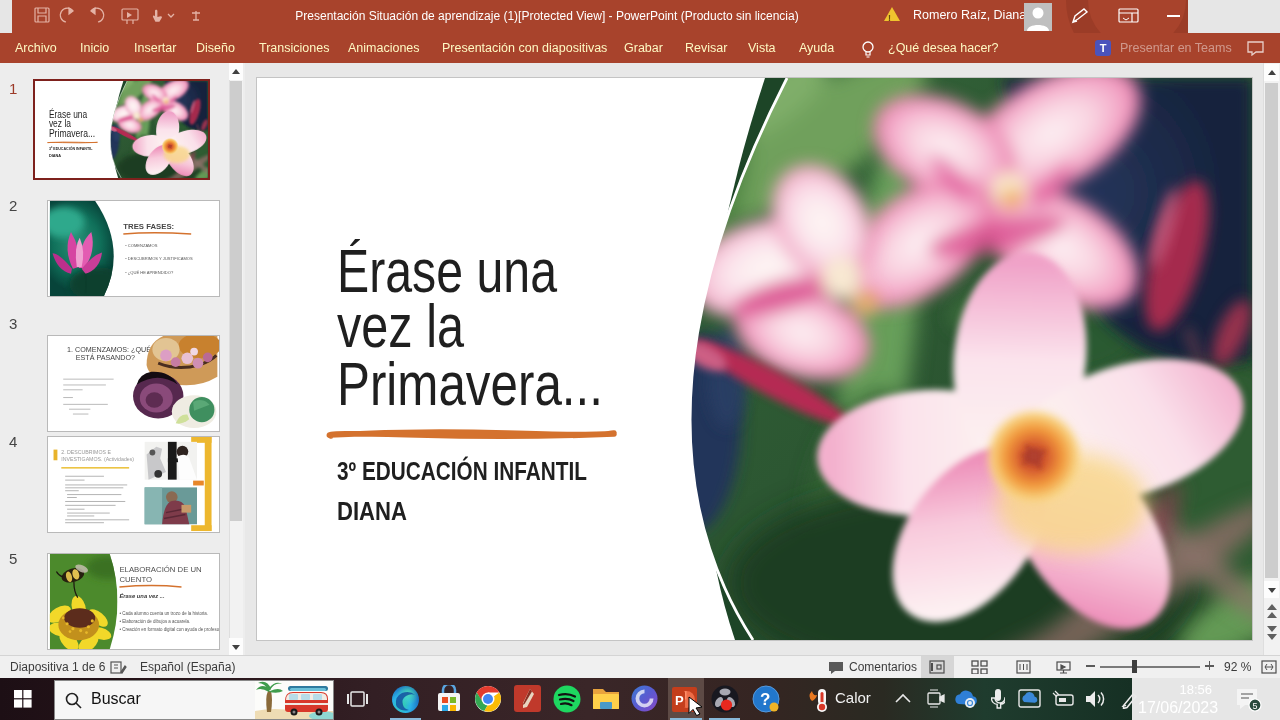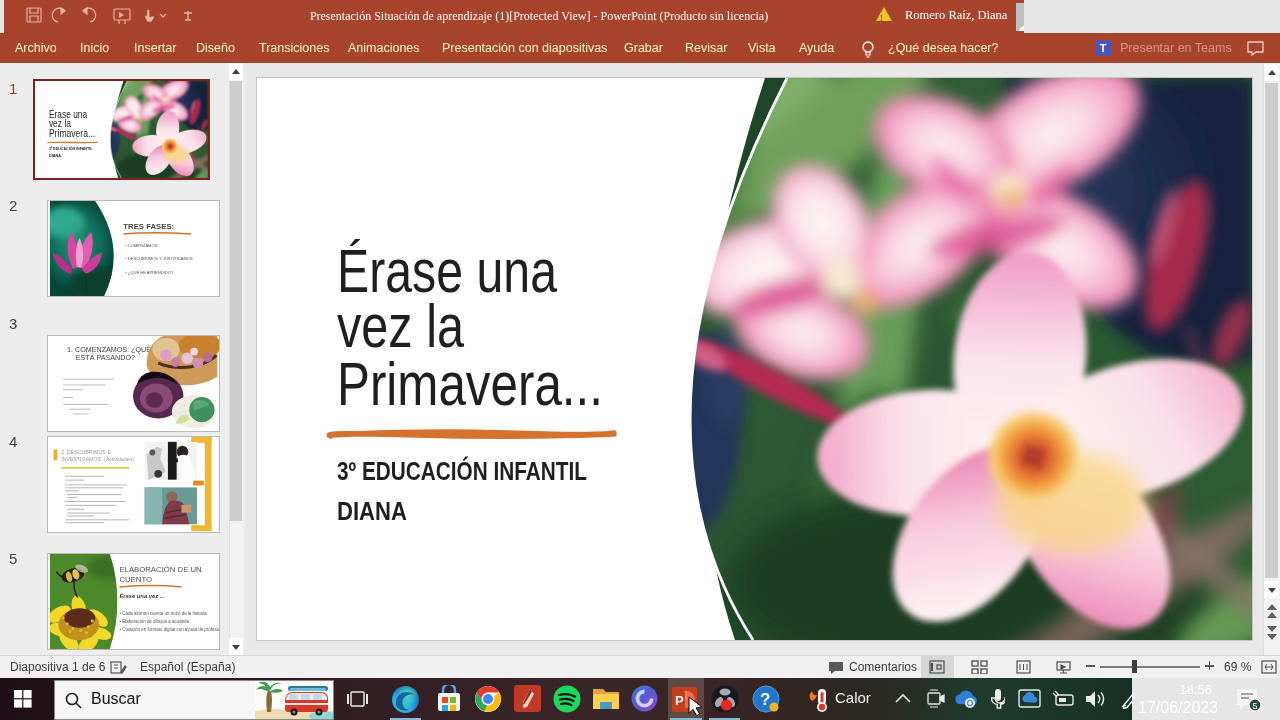--- a/index.html
+++ b/index.html
@@ -1,17 +1,17 @@
 <!DOCTYPE html>
 <html><head><meta charset="utf-8">
 <style>
   * { margin:0; padding:0; box-sizing:border-box; }
   html,body { width:1280px; height:720px; overflow:hidden; font-family:"Liberation Sans", sans-serif; background:#e6e6e6; }
   .abs { position:absolute; }
-  #titlebar { left:4px; top:0; width:1020px; height:33px; background:#a8432c; overflow:hidden;font-family:Liberation Serif, serif; }
+  #titlebar { left:12px; top:0; width:1176px; height:33px; background:#a8432c; overflow:hidden; }
   #ribbon { left:0; top:33px; width:1280px; height:30px; background:#a8432c; }
   .tab { position:absolute; top:0; height:30px; line-height:30px; color:#fef9c3; font-size:12.5px; }
   #belowribbon { left:0; top:63px; width:1280px; height:2px; background:#ededed; }
   #panel { left:0; top:63px; width:245px; height:592px; background:#ededed; }
   .thumbnum { position:absolute; left:9px; font-size:15px; color:#444; }
   .thumb { position:absolute; left:35px; width:173px; height:97px; background:#fff; border:1px solid #b9b9b9;margin-left:12px; }
   #canvas { left:245px; top:63px; width:1035px; height:592px; background:#e8e8e8; }
   #statusbar { left:0; top:655px; width:1280px; height:23px; background:#f0f0f0; border-top:1px solid #d4d4d4; color:#3b3b3b; font-size:12px; }
   #taskbar { left:0; top:678px; width:1132px; height:42px;
     background:linear-gradient(90deg,#1d0f15 0%,#271419 15%,#331f24 33%,#3a2628 52%,#352522 67%,#2a2a22 78%,#1f3c2e 87%,#163024 100%); }
@@ -484,21 +484,21 @@
   <svg class="abs" style="left:1056px;top:4px" width="16" height="14" fill="none" stroke="#4d4d4d" stroke-width="1.2">
       <rect x="1" y="2" width="13" height="8"></rect>
       <path d="M5 5l4 2-4 2z" fill="#4d4d4d"></path>
       <path d="M7.5 10v3M4 13h7"></path>
     </svg>
   <div class="abs" style="left:1086px;top:9px;width:9px;height:1.5px;background:#595959"></div>
   <div class="abs" style="left:1100px;top:10px;width:100px;height:1.5px;background:#7a7a7a"></div>
   <div class="abs" style="left:1132px;top:4px;width:5px;height:13px;background:#3d3d3d"></div>
   <div class="abs" style="left:1205px;top:9px;width:9px;height:1.5px;background:#595959"></div>
   <div class="abs" style="left:1208.5px;top:5px;width:1.5px;height:9px;background:#595959"></div>
-  <div class="abs" style="left:1224px;top:4px">69 %</div>
+  <div class="abs" style="left:1224px;top:4px">92 %</div>
   <svg class="abs" style="left:1261px;top:4px" width="16" height="14" fill="none" stroke="#4d4d4d" stroke-width="1.2">
       <rect x="1" y="1" width="14" height="12"></rect>
       <path d="M4 7h8M6 4l-2 3 2 3M10 4l2 3-2 3" stroke-width="1"></path>
     </svg>
 </div>
 
 <div class="abs" id="taskbar">
   <svg class="abs" style="left:14px;top:12px" width="18" height="18" fill="#fff">
       <rect x="0" y="0" width="8.2" height="8.2"></rect>
       <rect x="9.4" y="0" width="8.2" height="8.2"></rect>

